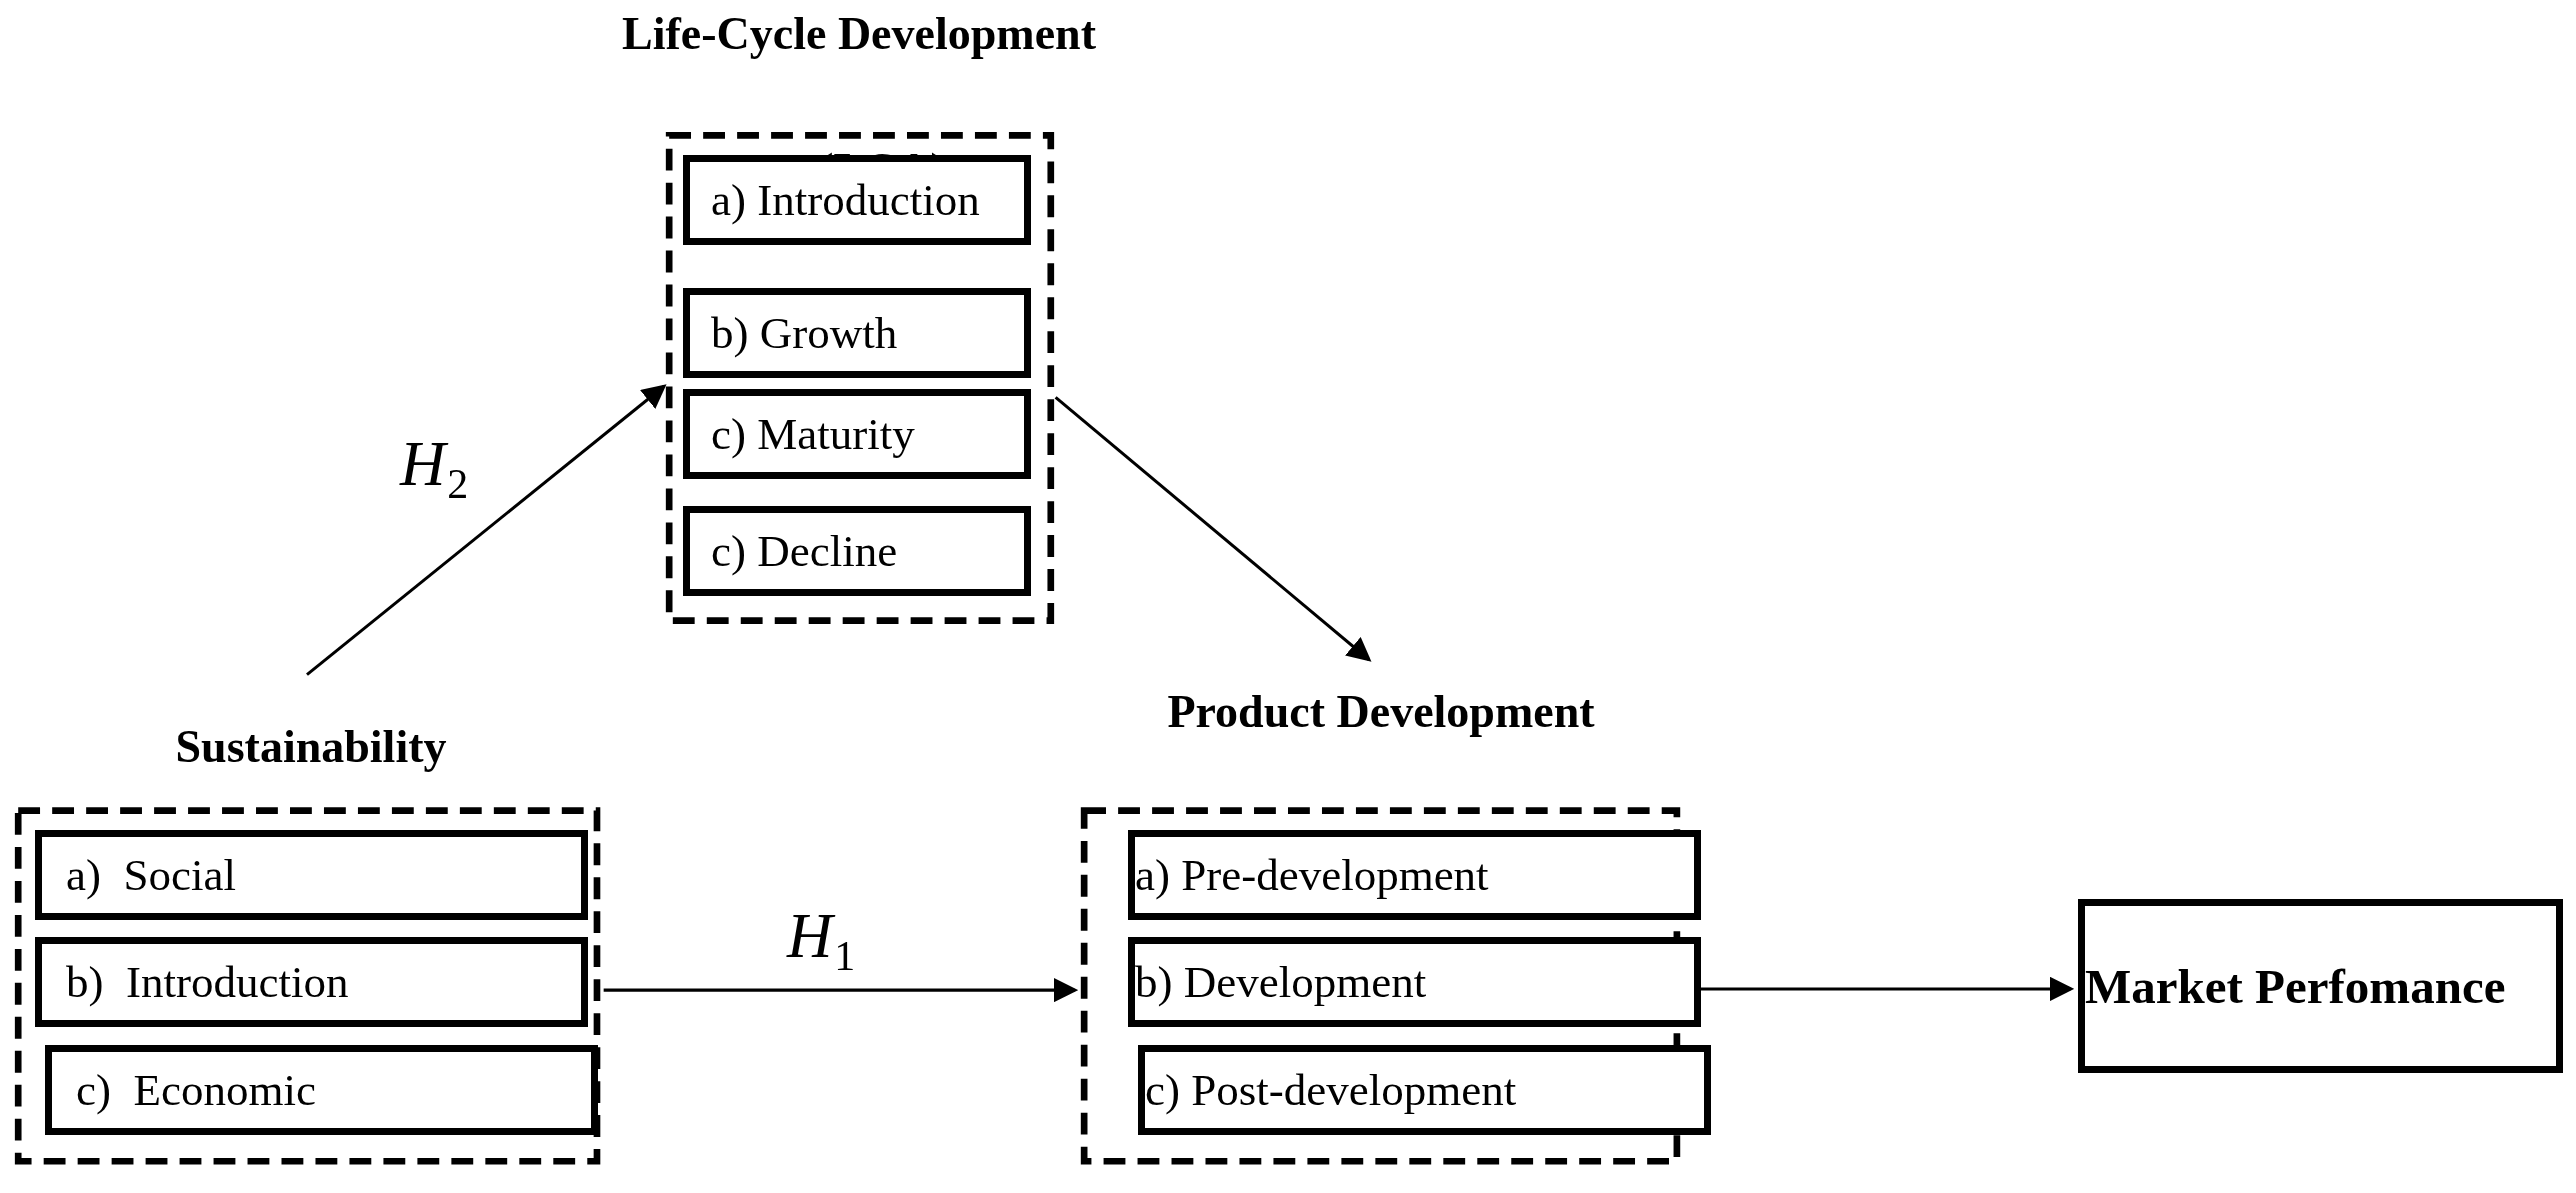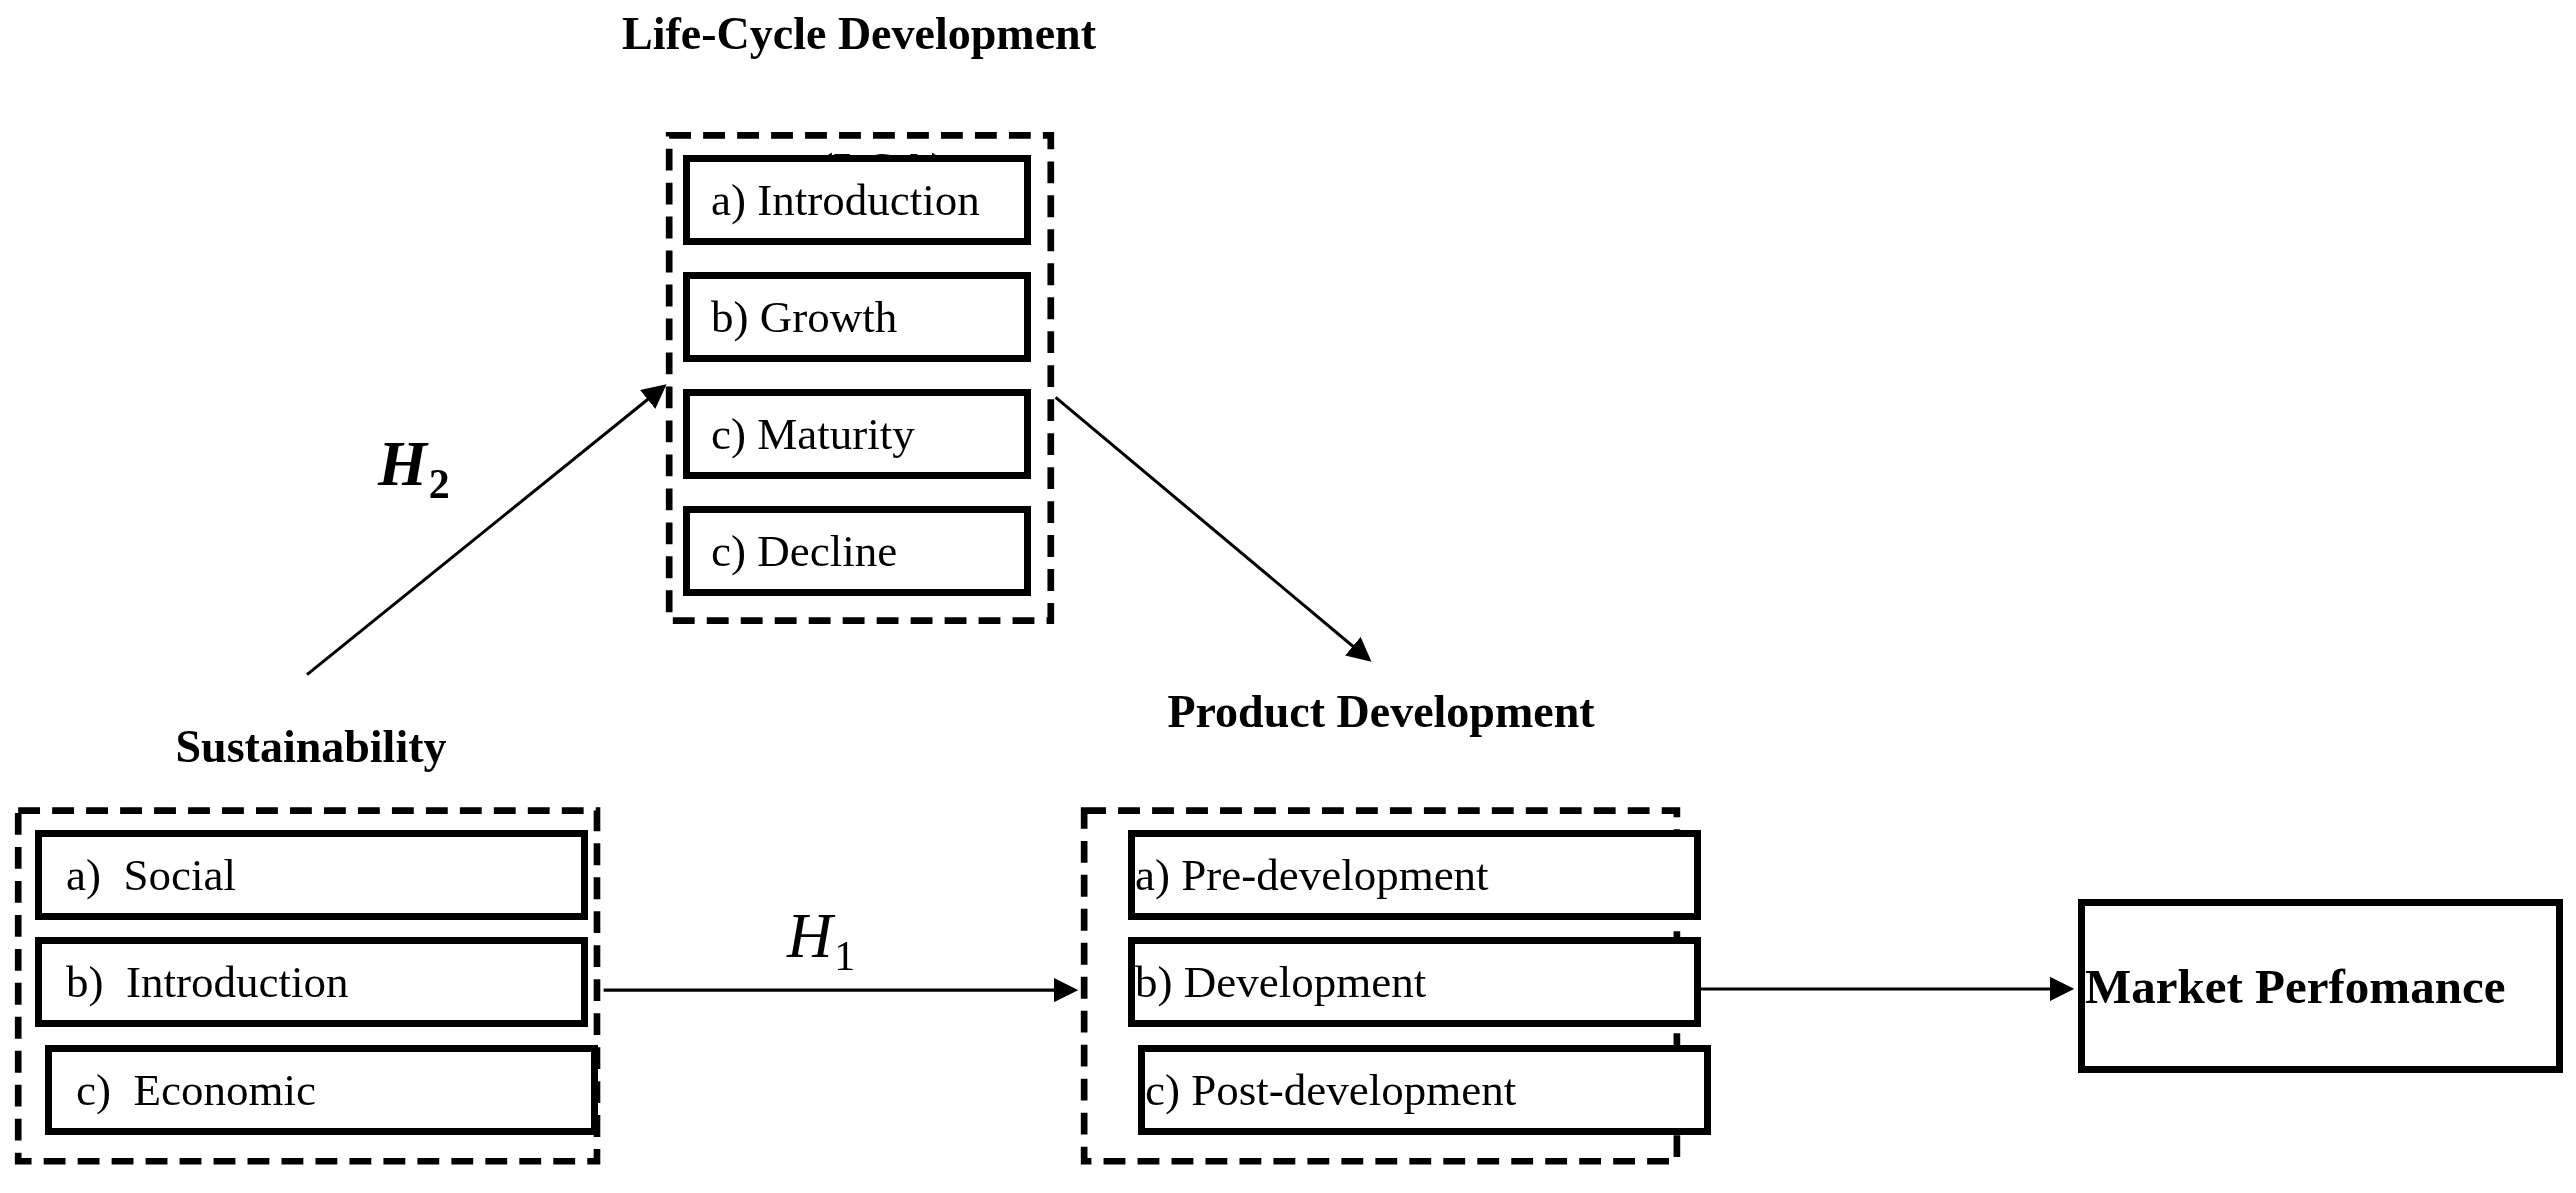--- a/index.html
+++ b/index.html
@@ -41,21 +41,21 @@
     font-size: 45px;
     white-space: pre;
   }
   .lca-box { left: 683px; width: 348px; padding-left: 21px; }
   .so-box  { left: 35px;   width: 553px; padding-left: 24px; }
   .pdp-box { left: 1128px; width: 573px; }
   .row-a   { top: 830px; }
   .row-b   { top: 937px; }
   .row-c   { top: 1045px; margin-left: 10px; }
   .lca-row-a { top: 155px; }
-  .lca-row-b { top: 272px; }
+  .lca-row-b { top: 288px; }
   .lca-row-c { top: 389px; }
   .lca-row-d { top: 506px; }
   .market-box {
     position: absolute;
     left: 2078px; top: 899px;
     width: 485px; height: 174px;
     border: 7.3px solid var(--ink);
     background: var(--bg);
     display: flex;
     align-items: center;
@@ -70,21 +70,21 @@
     font-size: 63px;
     line-height: 1;
     white-space: nowrap;
   }
   .hyp .sub {
     font-style: normal;
     font-size: 42px;
     vertical-align: -13.3px;
     margin-left: 1.8px;
   }
-  .hyp-h2 { left: 378px;  top: 433px; font-weight: bold;  }
+  .hyp-h2 { left: 400px;  top: 433px;  }
   .hyp-h1 { left: 787px; top: 905px; }
 </style>
 </head>
 <body>
 
 <div class="canvas">
 
   <svg class="overlay" viewBox="0 0 4246 1968" xmlns="http://www.w3.org/2000/svg">
     <defs>
       <marker id="arrowhead" viewBox="0 0 10 10" refX="8.5" refY="5" markerWidth="40" markerHeight="40" orient="auto" markerUnits="userSpaceOnUse">

